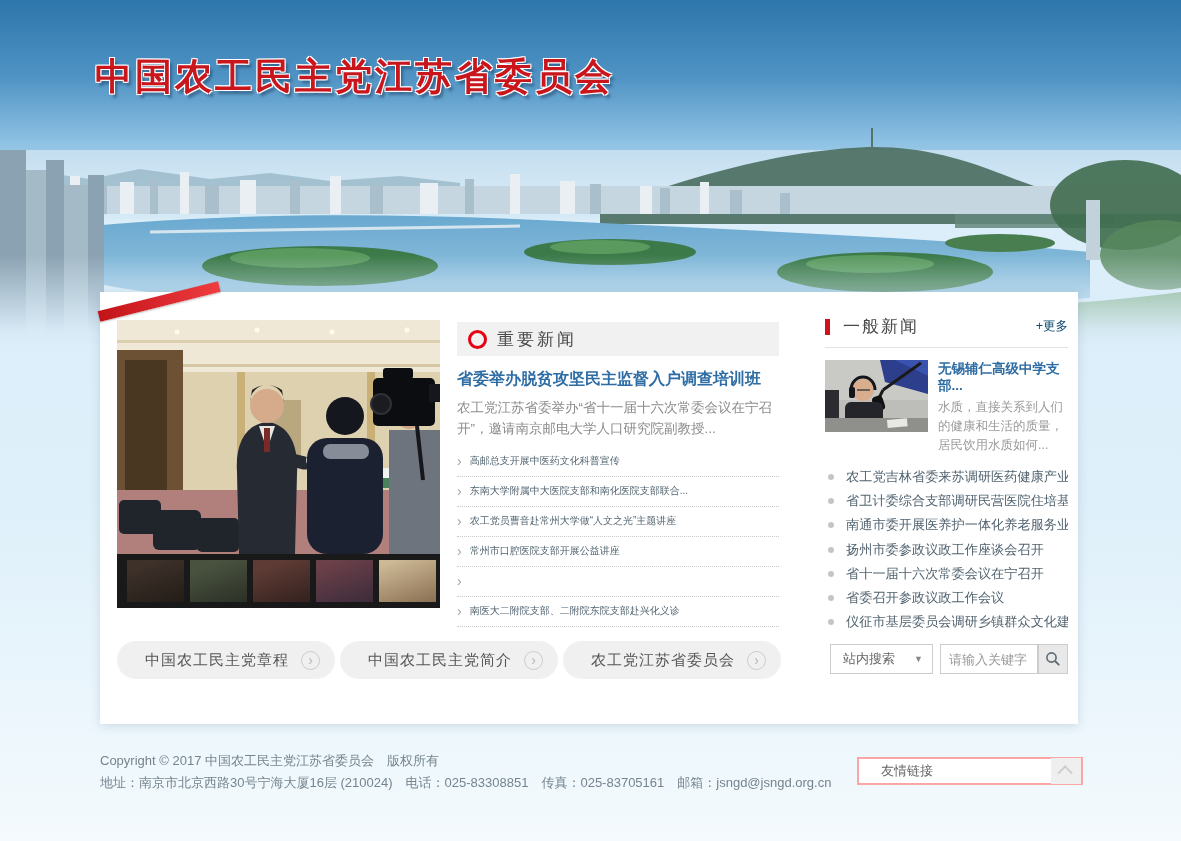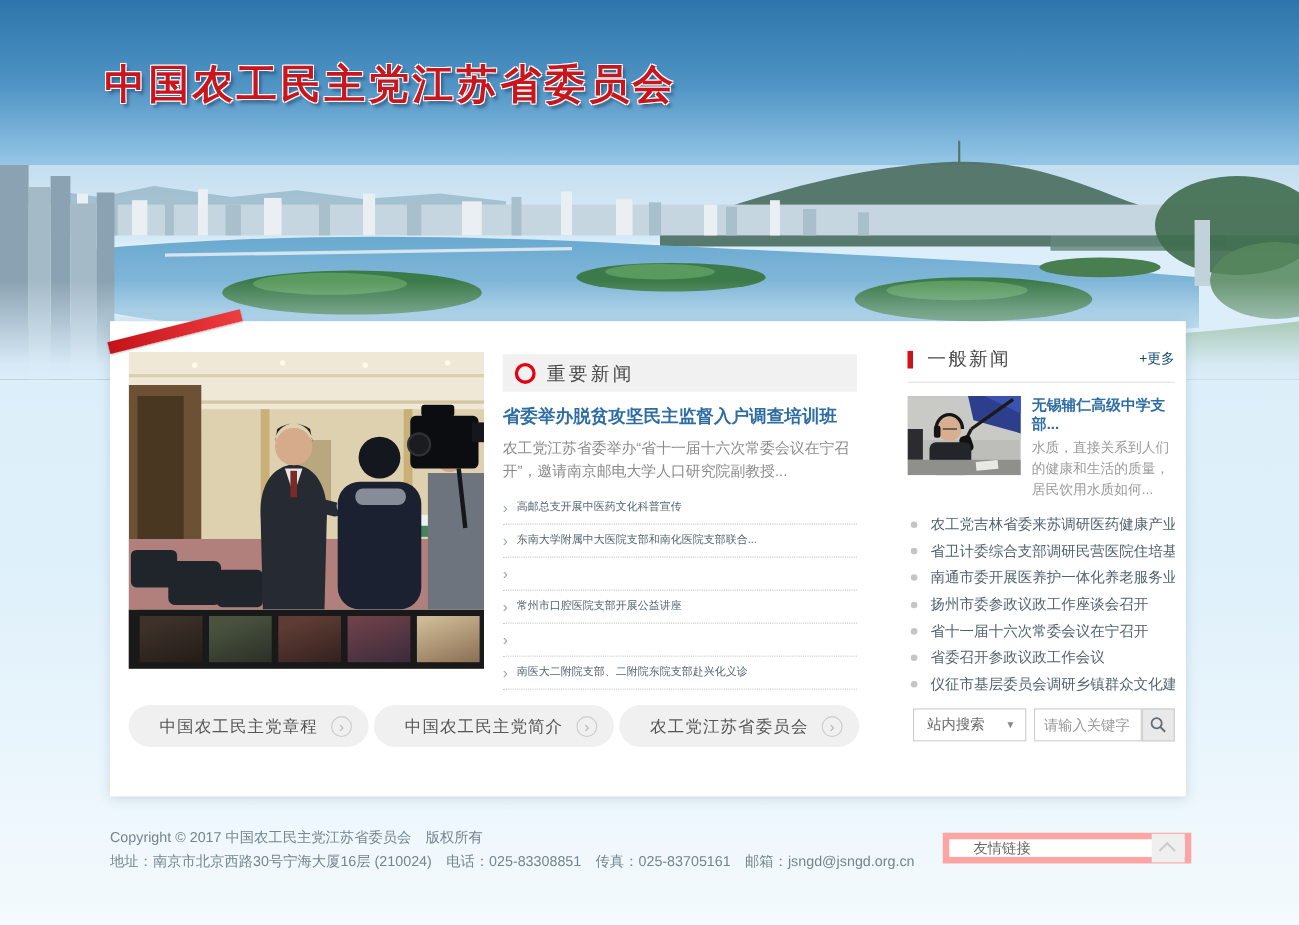--- a/index.html
+++ b/index.html
@@ -87,21 +87,21 @@
   .search-select .lbl { margin-left:12px; flex:1; }
   .search-select .caret { font-size:9px; color:#888; margin-right:9px; }
   .search-input { position:absolute; left:840px; top:352px; width:98px; height:30px; border:1px solid #ccc; box-sizing:border-box; padding:0 8px; font-size:13px; color:#333; outline:none; }
   .search-input::placeholder { color:#999; }
   .search-btn { position:absolute; left:938px; top:352px; width:30px; height:30px; border:1px solid #ccc; background:#e9e9e9; box-sizing:border-box; cursor:pointer; display:flex; align-items:center; justify-content:center; padding:0; }
 
   
   .f-line { position:absolute; left:100px; font-size:13px; color:#75848e; z-index:1; }
   .f1 { top:752px; }
   .f2 { top:774px; }
-  .friend { position:absolute; left:857px; top:757px; width:226px; height:28px; border:6px solid #fca5a5; background:#fff; box-sizing:border-box; display:flex; align-items:center; cursor:pointer; z-index:1; }
+  .friend { position:absolute; left:857px; top:757px; width:226px; height:28px; border:2px solid #fca5a5; background:#fff; box-sizing:border-box; display:flex; align-items:center; cursor:pointer; z-index:1; }
   .friend-label { margin-left:22px; flex:1; font-size:13px; color:#666; }
   .friend-btn { width:30px; height:26px; background:#efefef; display:flex; align-items:center; justify-content:center; }
   .chev-up { width:9px; height:9px; border-left:2px solid #cdcdcd; border-top:2px solid #cdcdcd; transform:rotate(45deg) translateY(2px); }
 </style>
 </head>
 <body>
 
 <div class="banner">
   <svg width="1181" height="345" viewBox="0 0 1181 345" preserveAspectRatio="none">
     <defs>
@@ -249,20 +249,21 @@
       <li>
           <span class="arr">›</span>
           <a>高邮总支开展中医药文化科普宣传</a>
         </li>
       <li>
           <span class="arr">›</span>
           <a>东南大学附属中大医院支部和南化医院支部联合...</a>
         </li>
       <li>
           <span class="arr">›</span>
+          <a>农工党员曹音赴常州大学做“人文之光”主题讲座</a>
         </li>
       <li>
           <span class="arr">›</span>
           <a>常州市口腔医院支部开展公益讲座</a>
         </li>
       <li>
           <span class="arr">›</span>
         </li>
       <li>
           <span class="arr">›</span>

